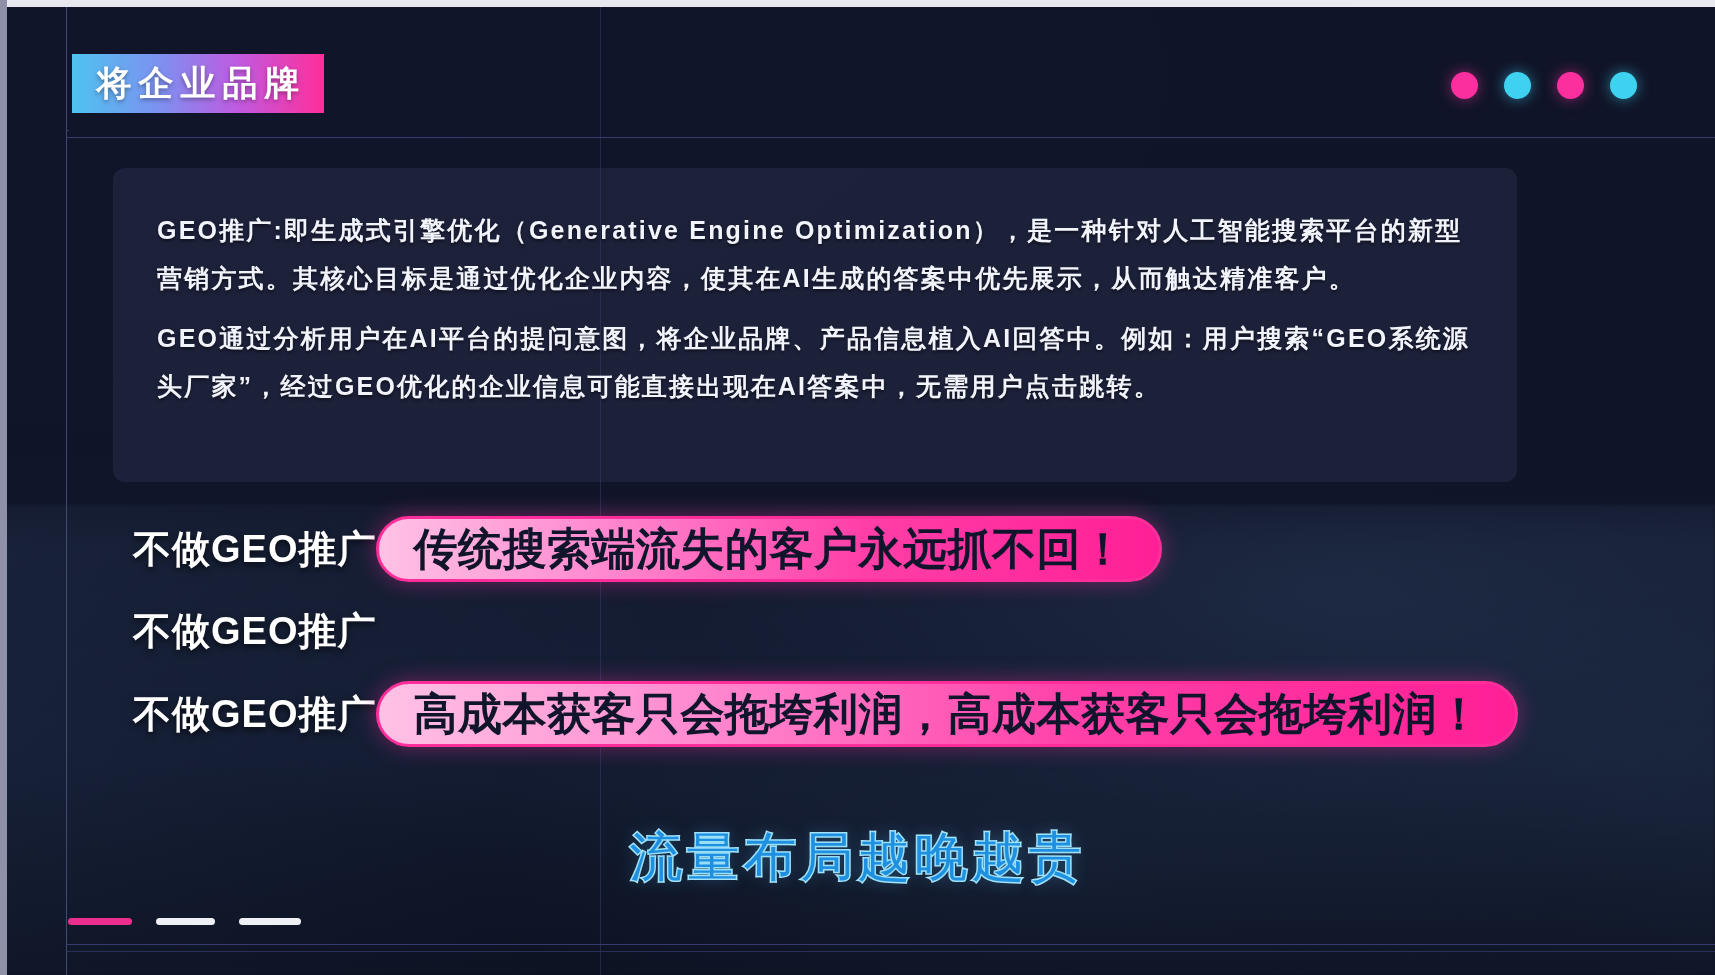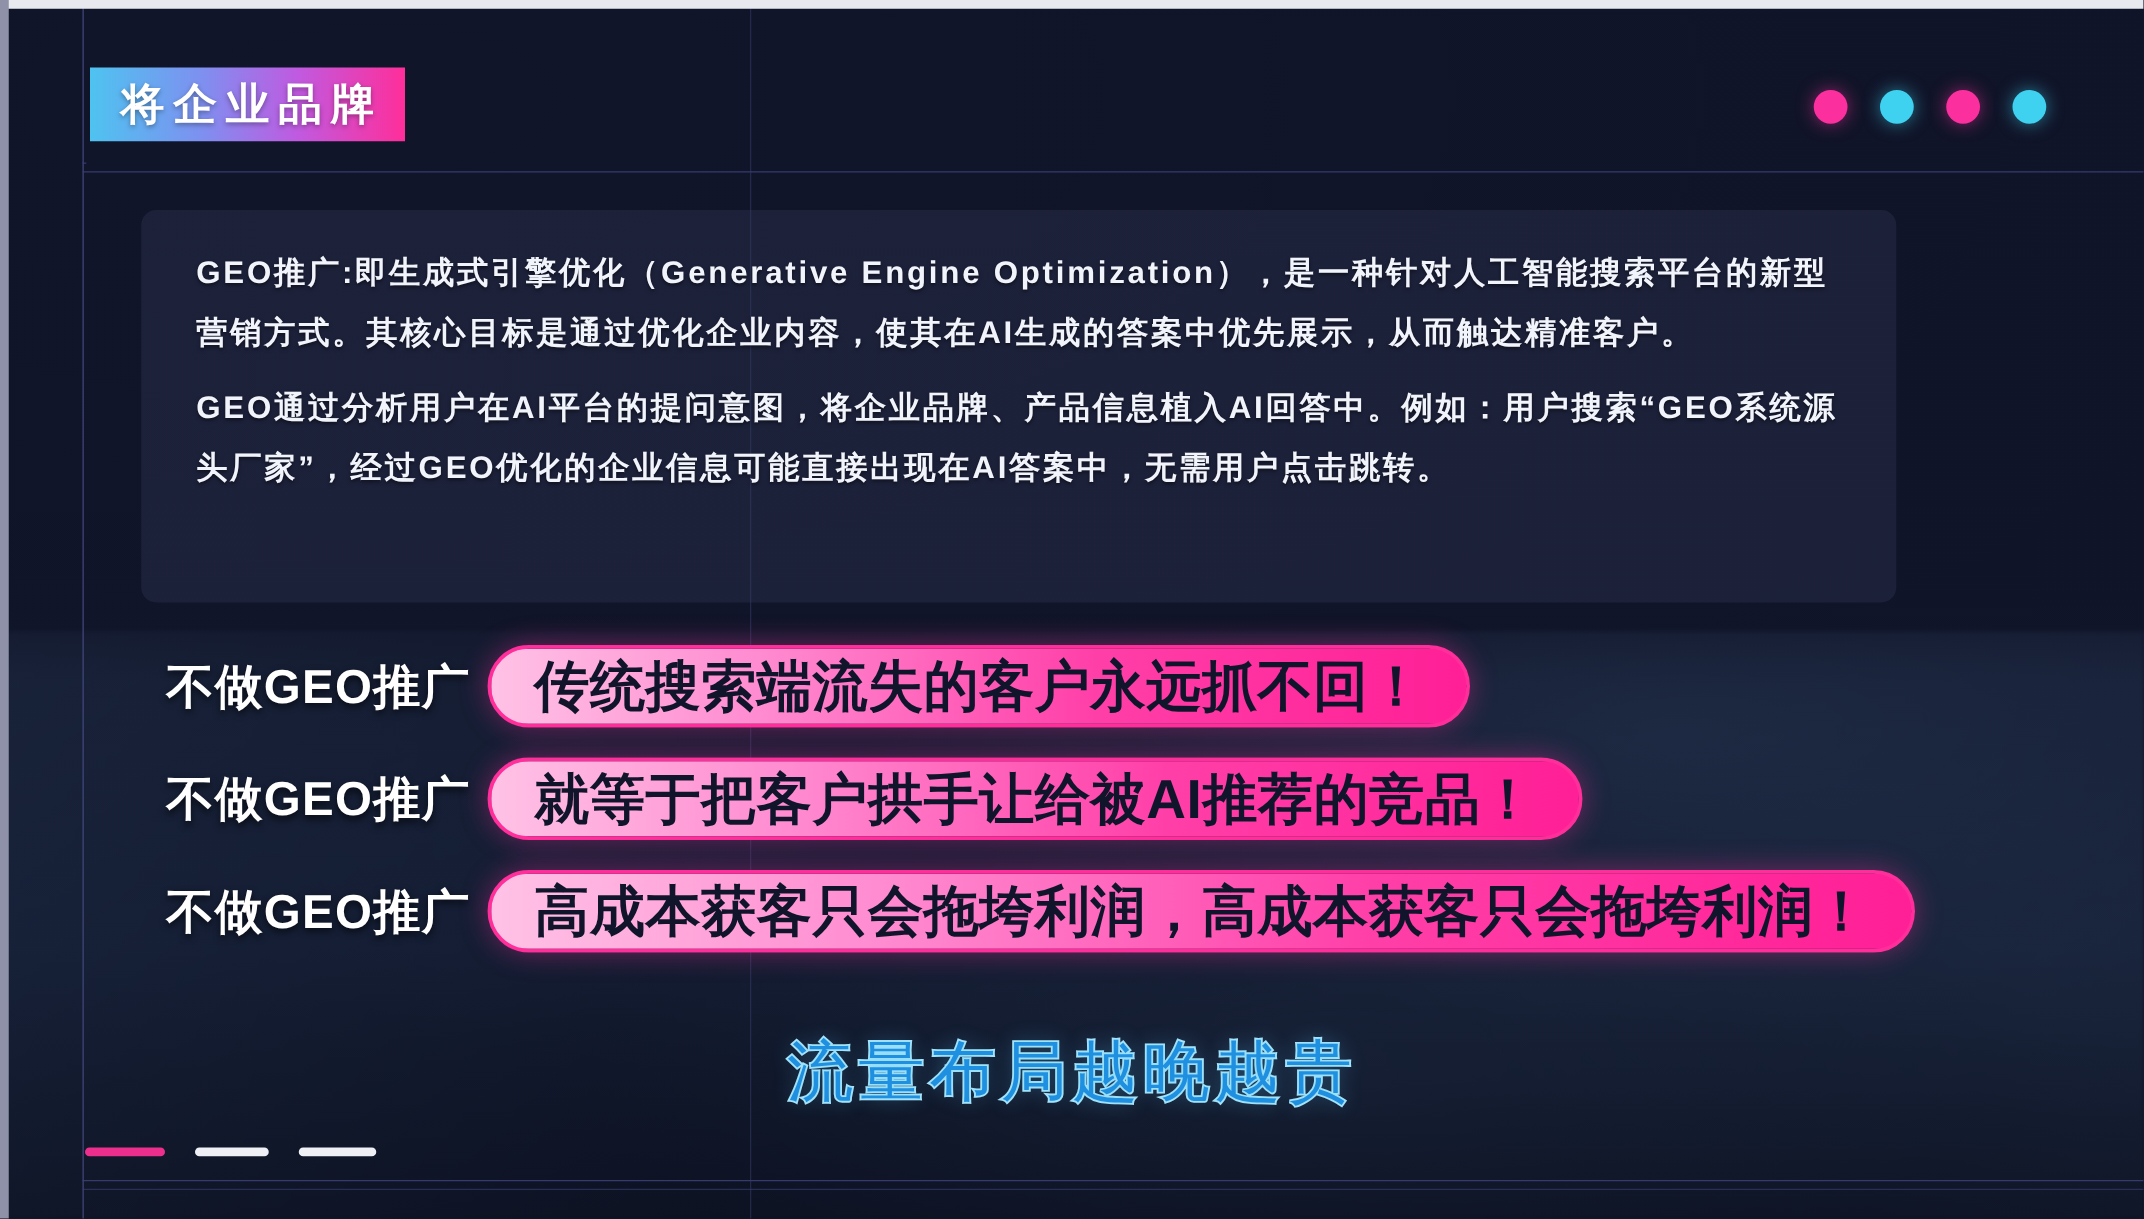--- a/index.html
+++ b/index.html
@@ -151,21 +151,21 @@
   .panel {
     position: absolute;
     left: 113px;
     top: 168px;
     width: 1404px;
     height: 314px;
     z-index: 10;
     box-sizing: border-box;
     background: rgba(52,59,92,0.34);
     border-radius: 12px;
-    padding: 26px 44px 0 44px;
+    padding: 38px 44px 0 44px;
   }
   .panel p {
     margin: 0;
     color: #f2f4fb;
     font-size: 25px;
     font-weight: 700;
     line-height: 48px;
     letter-spacing: 2.2px;
     text-shadow: 0 2px 3px rgba(0,0,0,.5);
   }
@@ -177,21 +177,20 @@
     left: 133px;
     top: 516px;
     z-index: 10;
     display: flex;
     flex-direction: column;
     gap: 24px;
   }
   .row {
     display: flex;
     align-items: center;
-    gap: 14px;
   }
   .row-lead {
     color: #ffffff;
     font-size: 38px;
     font-weight: 700;
     letter-spacing: 1px;
     white-space: nowrap;
     text-shadow: 0 3px 6px rgba(0,0,0,.65);
   }
   .pill {
@@ -286,23 +285,20 @@
 
     <div class="row">
       <div class="row-lead">不做GEO推广</div>
       <div class="pill">
         <span>传统搜索端流失的客户永远抓不回！</span>
       </div>
     </div>
 
     <div class="row">
       <div class="row-lead">不做GEO推广</div>
-      <div class="pill">
-        <span>就等于把客户拱手让给被AI推荐的竞品！</span>
-      </div>
     </div>
 
     <div class="row">
       <div class="row-lead">不做GEO推广</div>
       <div class="pill">
         <span>高成本获客只会拖垮利润，高成本获客只会拖垮利润！</span>
       </div>
     </div>
 
   </div>

